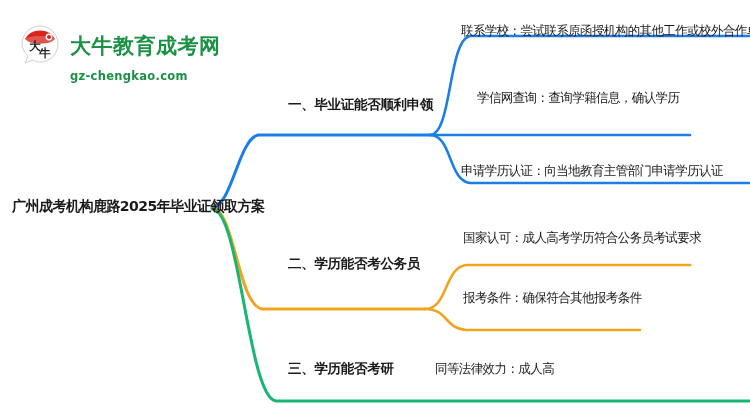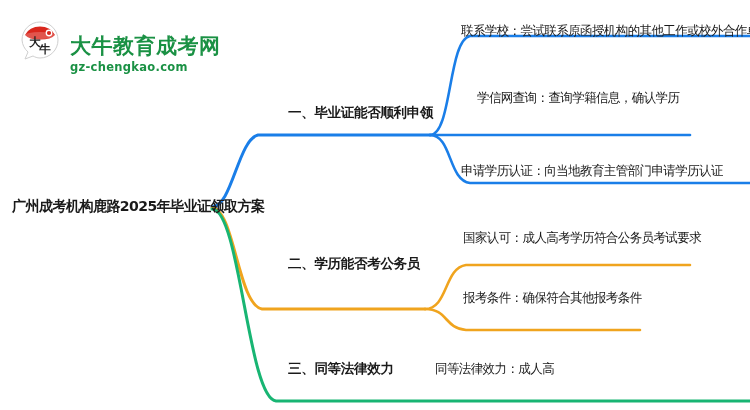--- a/index.html
+++ b/index.html
@@ -15,21 +15,21 @@
   .logo-wrap{position:absolute;left:18px;top:8px;display:flex;align-items:center;gap:8px;}
   .logo-badge{position:relative;width:44px;height:44px;flex:0 0 44px;}
   .logo-badge svg{display:block;}
   .logo-text{display:flex;flex-direction:column;justify-content:center;line-height:1;}
   .logo-title{
     font-size:21px;font-weight:bold;color:#1a9144;
     letter-spacing:0.5px;white-space:nowrap;margin-top:28px;
   }
   .logo-sub{
     font-size:11.5px;font-weight:bold;color:#1a9144;
-    letter-spacing:0.3px;margin-top:5px;white-space:nowrap;
+    letter-spacing:0.3px;margin-top:14px;white-space:nowrap;
   }
 
   
   #links{position:absolute;left:0;top:0;width:750px;height:410px;pointer-events:none;}
 
   
   .node{
     position:absolute;
     color:#1a1a1a;
     white-space:nowrap;
@@ -40,21 +40,21 @@
     left:12px;top:197px;letter-spacing:-0.6px;
     transform:scaleX(0.97);transform-origin:left center;
   }
   .node-branch{
     font-size:13.5px;font-weight:600;letter-spacing:-0.3px;
   }
   .node-leaf{
     font-size:13px;font-weight:500;letter-spacing:-0.6px;
     transform:scaleX(0.96);transform-origin:left center;
   }
-  #b1{left:288px;top:104px;}
+  #b1{left:288px;top:96px;}
   #b2{left:288px;top:255px;text-align:right;}
   #b3{left:288px;top:360px;}
   #l1{left:461px;top:22px;}
   #l2{left:477px;top:89px;}
   #l3{left:461px;top:162px;}
   #l4{left:463px;top:229px;}
   #l5{left:463px;top:289px;}
   #l6{left:435px;top:360px;}
 </style>
 </head>
@@ -95,21 +95,21 @@
       <path stroke="#f0a41e" stroke-width="2.6" d="M425,309 C448,309 444,328 466,330 L640,330"></path>
 
       <path stroke="#18b573" stroke-width="3" d="M212,209 C240,209 248,398 276,401 L750,401"></path>
     </g>
   </svg>
 
   <div class="node node-root">广州成考机构鹿路2025年毕业证领取方案</div>
 
   <div id="b1" class="node node-branch">一、毕业证能否顺利申领</div>
   <div id="b2" class="node node-branch">二、学历能否考公务员</div>
-  <div id="b3" class="node node-branch">三、同等法律效力</div>
+  <div id="b3" class="node node-branch">三、学历能否考研</div>
 
   <div id="l1" class="node node-leaf">联系学校：尝试联系原函授机构的其他工作或校外合作单位</div>
   <div id="l2" class="node node-leaf">学信网查询：查询学籍信息，确认学历</div>
   <div id="l3" class="node node-leaf">申请学历认证：向当地教育主管部门申请学历认证</div>
 
   <div id="l4" class="node node-leaf">国家认可：成人高考学历符合公务员考试要求</div>
   <div id="l5" class="node node-leaf">报考条件：确保符合其他报考条件</div>
 
   <div id="l6" class="node node-leaf">同等法律效力：成人高</div>
 

